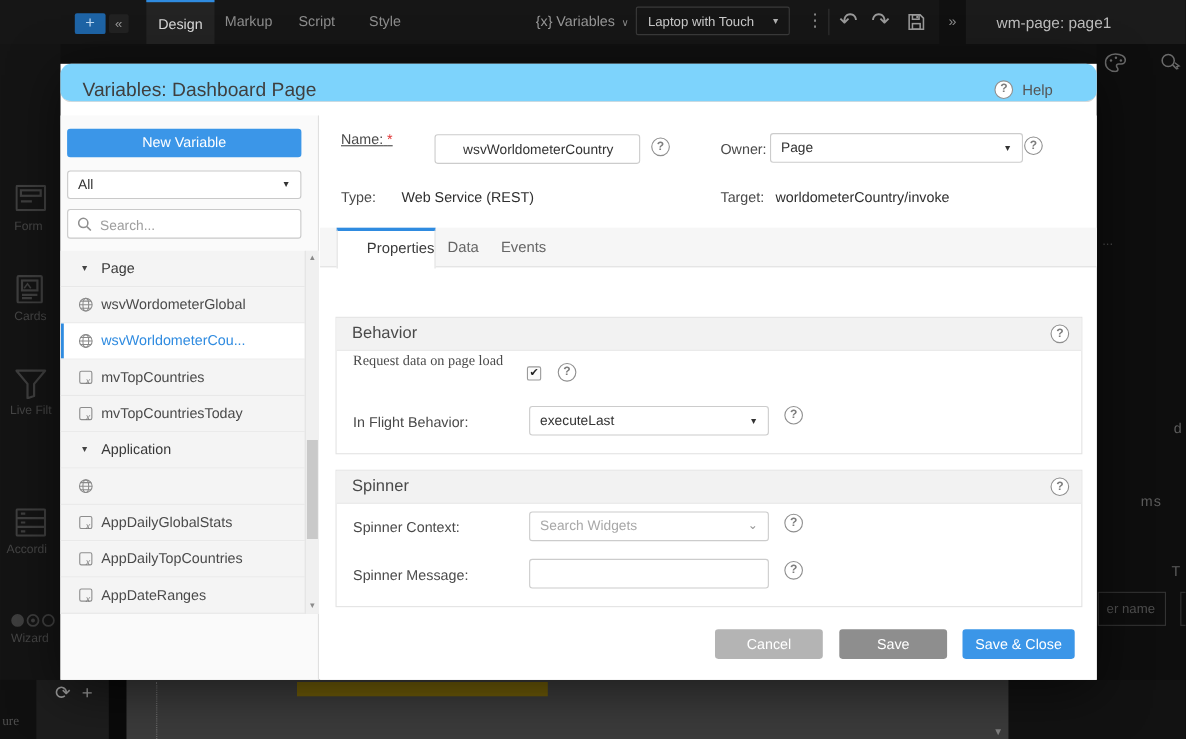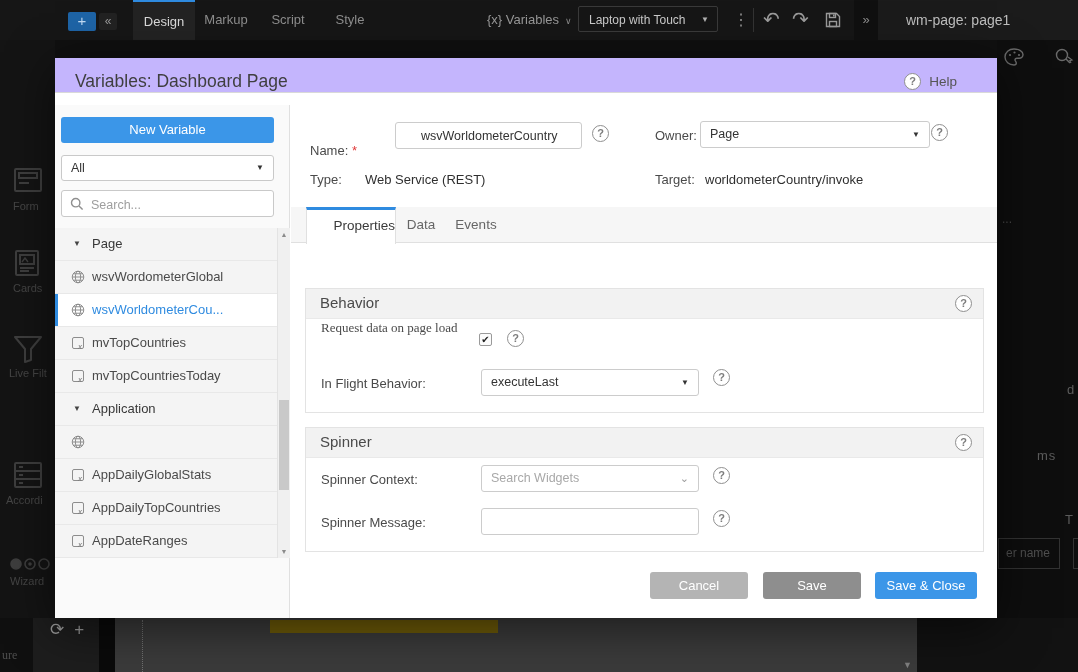--- a/index.html
+++ b/index.html
@@ -47,21 +47,21 @@
   .bs-canvas{left:115px;top:0;width:802px;height:54px;background:#3b3b3b;}
   .bs-right{left:917px;top:0;width:161px;height:54px;background:#121212;}
   .refresh-add{left:50px;top:1px;color:#9b9b9b;font-size:17px;letter-spacing:10px;cursor:pointer;}
   .ure{left:2px;top:30px;color:#4f4f4f;font-size:12px;font-family:Liberation Serif, serif;}
   .dotline{left:27px;top:2px;height:52px;border-left:1px dotted #9e9e9e;opacity:.55;}
   .olivebar{left:155px;top:2px;width:228px;height:13px;background:#6f5c08;}
   .canvas-caret{left:788px;top:42px;color:#808080;font-size:9px;}
 
   
   .modal{left:55px;top:58px;width:942px;height:560px;background:#fff;box-shadow:0 10px 45px rgba(0,0,0,.55);}
-  .m-header{left:0;top:0;width:942px;height:35px;background:#c4b5fd;border-bottom:1px solid #d9d9d9;box-sizing:border-box;}
+  .m-header{left:0;top:0;width:942px;height:35px;background:#7dd3fc;border-bottom:1px solid #d9d9d9;box-sizing:border-box;border-radius:10px;}
   .m-title{left:20px;top:0;line-height:46px;font-size:17.5px;color:#3f3f3f;}
   .m-help{right:40px;top:0;height:46px;display:flex;align-items:center;gap:8px;color:#555;font-size:13.5px;cursor:pointer;}
   .qicon{width:17px;height:17px;border:1px solid #8f8f8f;border-radius:50%;color:#7d7d7d;
          font-size:11px;line-height:15px;text-align:center;font-weight:bold;box-sizing:border-box;background:#fff;}
 
   
   .m-side{left:0;top:47px;width:235px;height:513px;background:#fafafa;border-right:1px solid #e0e0e0;box-sizing:border-box;}
   .nv-btn{left:6px;top:12px;width:213px;height:26px;background:#3b96e8;border-radius:3px;color:#fff;
           font-size:13px;line-height:26px;text-align:center;cursor:pointer;}
   .side-sel{left:6px;top:50px;width:213px;height:26px;background:#fff;border:1px solid #c9c9c9;border-radius:3px;
@@ -92,21 +92,21 @@
 
   
   .m-main{left:236px;top:47px;width:706px;height:513px;background:#fff;}
   .flabel{font-size:13px;color:#4a4a4a;white-space:nowrap;}
   .req{color:#e03a3a;}
   .tinput{border:1px solid #ccc;border-radius:3px;box-sizing:border-box;font-size:12.5px;color:#333;
           padding-left:25px;font-family:"Liberation Sans",sans-serif;outline:none;}
   .dd{border:1px solid #ccc;border-radius:3px;box-sizing:border-box;font-size:12.5px;color:#333;
       line-height:25px;padding-left:9px;background:#fff;cursor:pointer;}
   .dd .sel-caret{line-height:25px;}
-  .f-name-l{left:19px;top:38px;} .f-name-i{left:104px;top:17px;width:187px;height:27px;}
+  .f-name-l{left:19px;top:14px;text-decoration:underline;} .f-name-i{left:104px;top:17px;width:187px;height:27px;}
   .h-name{left:301px;top:20px;} 
   .f-owner-l{left:364px;top:23px;} .f-owner-dd{left:409px;top:16px;width:230px;height:27px;}
   .h-owner{left:640px;top:19px;}
   .f-type-l{left:19px;top:67px;} .f-type-v{left:74px;top:67px;color:#2f2f2f;}
   .f-target-l{left:364px;top:67px;} .f-target-v{left:414px;top:67px;color:#2f2f2f;}
 
   .tabbar{left:0;top:102px;width:706px;height:36px;background:#f6f6f6;border-bottom:1px solid #e0e0e0;box-sizing:border-box;}
   .tab-active{position:absolute;left:15px;top:0;width:90px;height:37px;background:#fff;border:1px solid #e0e0e0;
         border-top:3px solid #2f8be0;border-bottom:none;box-sizing:border-box;text-align:right;line-height:31px;
         font-size:13.5px;color:#3a3a3a;z-index:2;cursor:pointer;}

